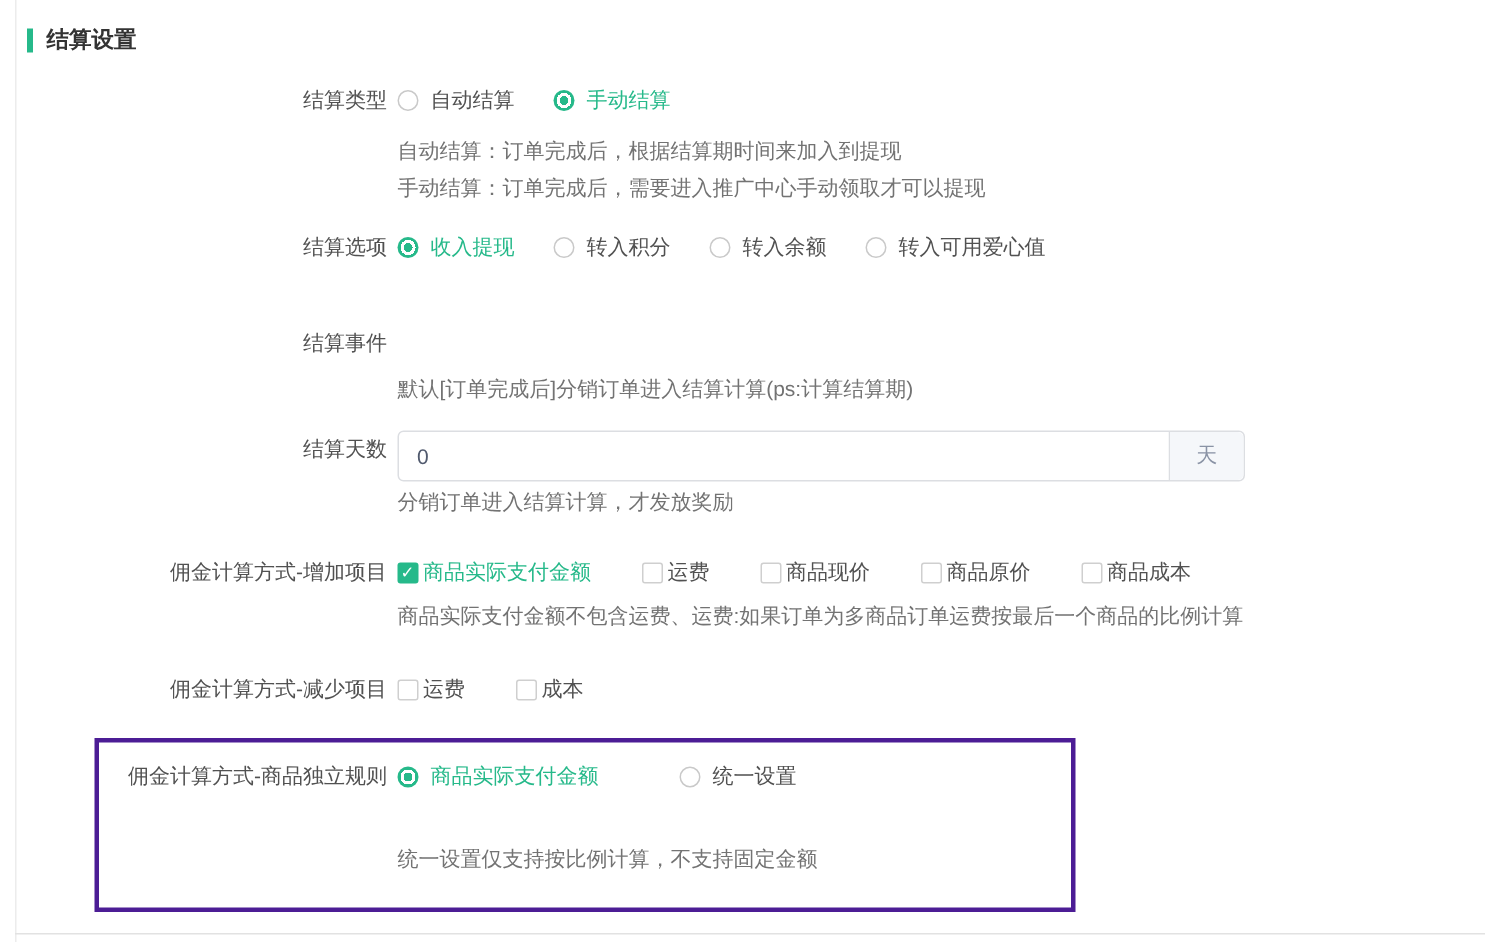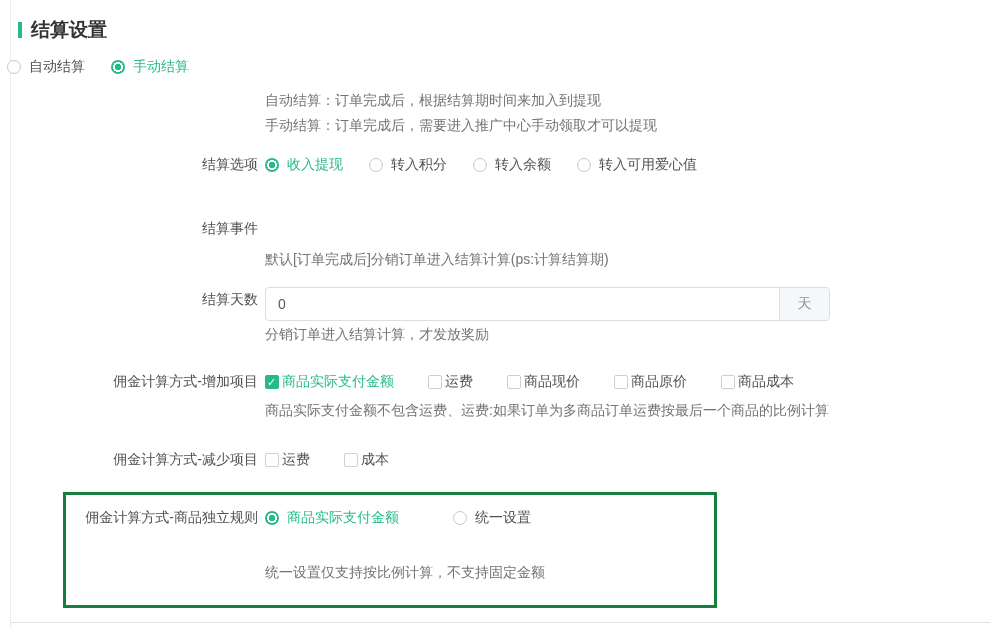--- a/index.html
+++ b/index.html
@@ -7,21 +7,21 @@
     width:990px;height:628px;position:relative;overflow:hidden;
     background:#ffffff;
     font-family:"Liberation Sans","DejaVu Sans",sans-serif;
     font-size:14px;color:#515151;
   }
   .vline{position:absolute;left:10px;top:0;bottom:0;width:1px;background:#ececec;}
   .hline{position:absolute;left:10px;right:0;top:622px;height:1px;background:#e2e2e2;}
 
   .section-title{position:absolute;left:18px;top:17px;display:flex;align-items:center;}
   .section-title .bar{width:4px;height:16px;background:#26b98a;margin-right:9px;}
-  .section-title .txt{font-size:19px;font-weight:bold;color:#333;}
+  .section-title .txt{font-size:15px;font-weight:bold;color:#333;}
 
   .row{position:absolute;left:0;display:flex;align-items:center;height:20px;white-space:nowrap;}
   .row .flabel{width:258px;text-align:right;flex:none;color:#515151;}
   .row .ctrl{margin-left:7px;display:flex;align-items:center;}
 
   .helper{position:absolute;left:265px;color:#737373;line-height:25px;white-space:nowrap;}
 
   
   .radio{display:flex;align-items:center;cursor:pointer;}
   .radio .dot{
@@ -55,37 +55,38 @@
     border:1px solid #dcdee2;border-radius:4px;box-sizing:border-box;display:flex;background:#fff;}
   .days-input{flex:1;border:none;outline:none;background:transparent;
     padding:0 0 0 12px;font-size:14px;color:#515a6e;
     font-family:"Liberation Sans","DejaVu Sans",sans-serif;}
   .days-unit{width:49px;flex:none;background:#f5f7fa;border-left:1px solid #dcdee2;
     border-radius:0 4px 4px 0;display:flex;align-items:center;justify-content:center;
     color:#8a93a5;}
 
   
   .red-box{position:absolute;left:63px;top:492px;width:648px;height:110px;
-    border:3px solid #15803d;}
+    border:3px solid #4c1d95;}
   .red-box .row{position:absolute;}
   .red-box .flabel{width:192px;}
   .red-box .helper{left:199px;}
 </style>
 </head>
 <body>
 
 <div class="vline"></div>
 <div class="hline"></div>
 
 <div class="section-title">
   <span class="bar"></span>
   <span class="txt">结算设置</span>
 </div>
 
 <div class="row" style="top:57px">
+  <span class="flabel">结算类型</span>
   <span class="ctrl">
     <span class="radio mr26">
       <span class="dot"></span>
       <span class="rlabel">自动结算</span>
     </span>
     <span class="radio selected">
       <span class="dot"></span>
       <span class="rlabel">手动结算</span>
     </span>
   </span>

